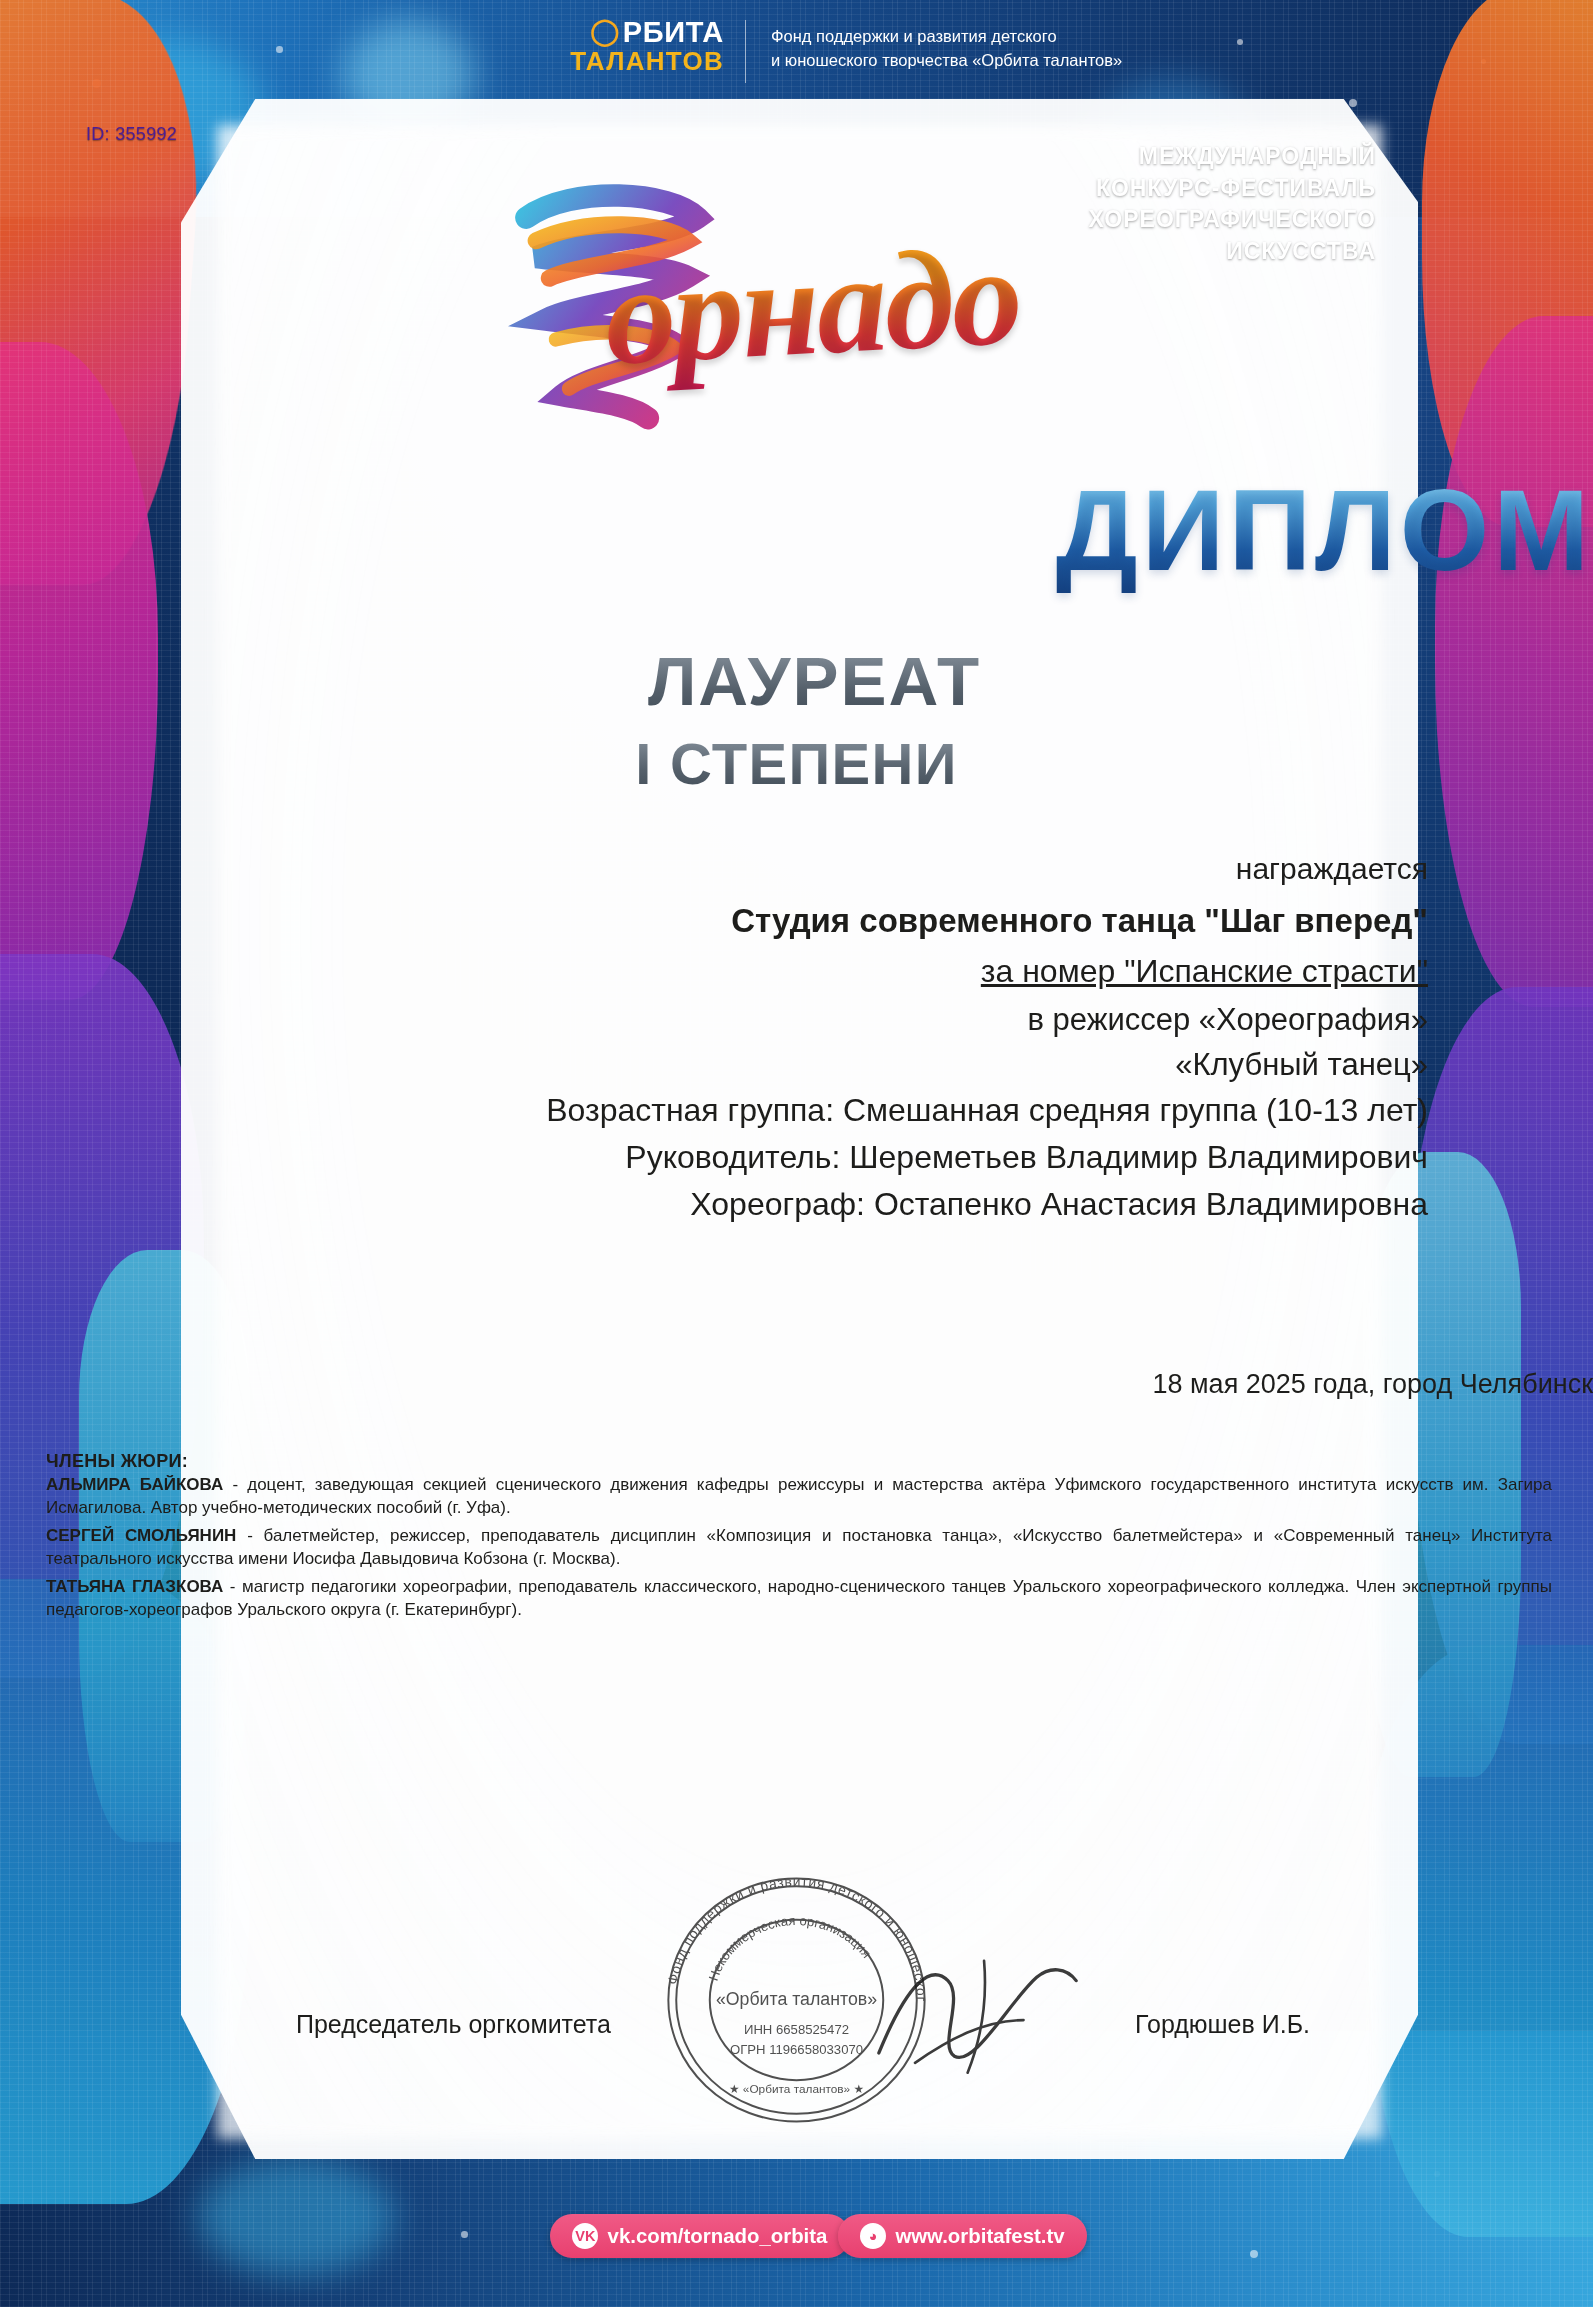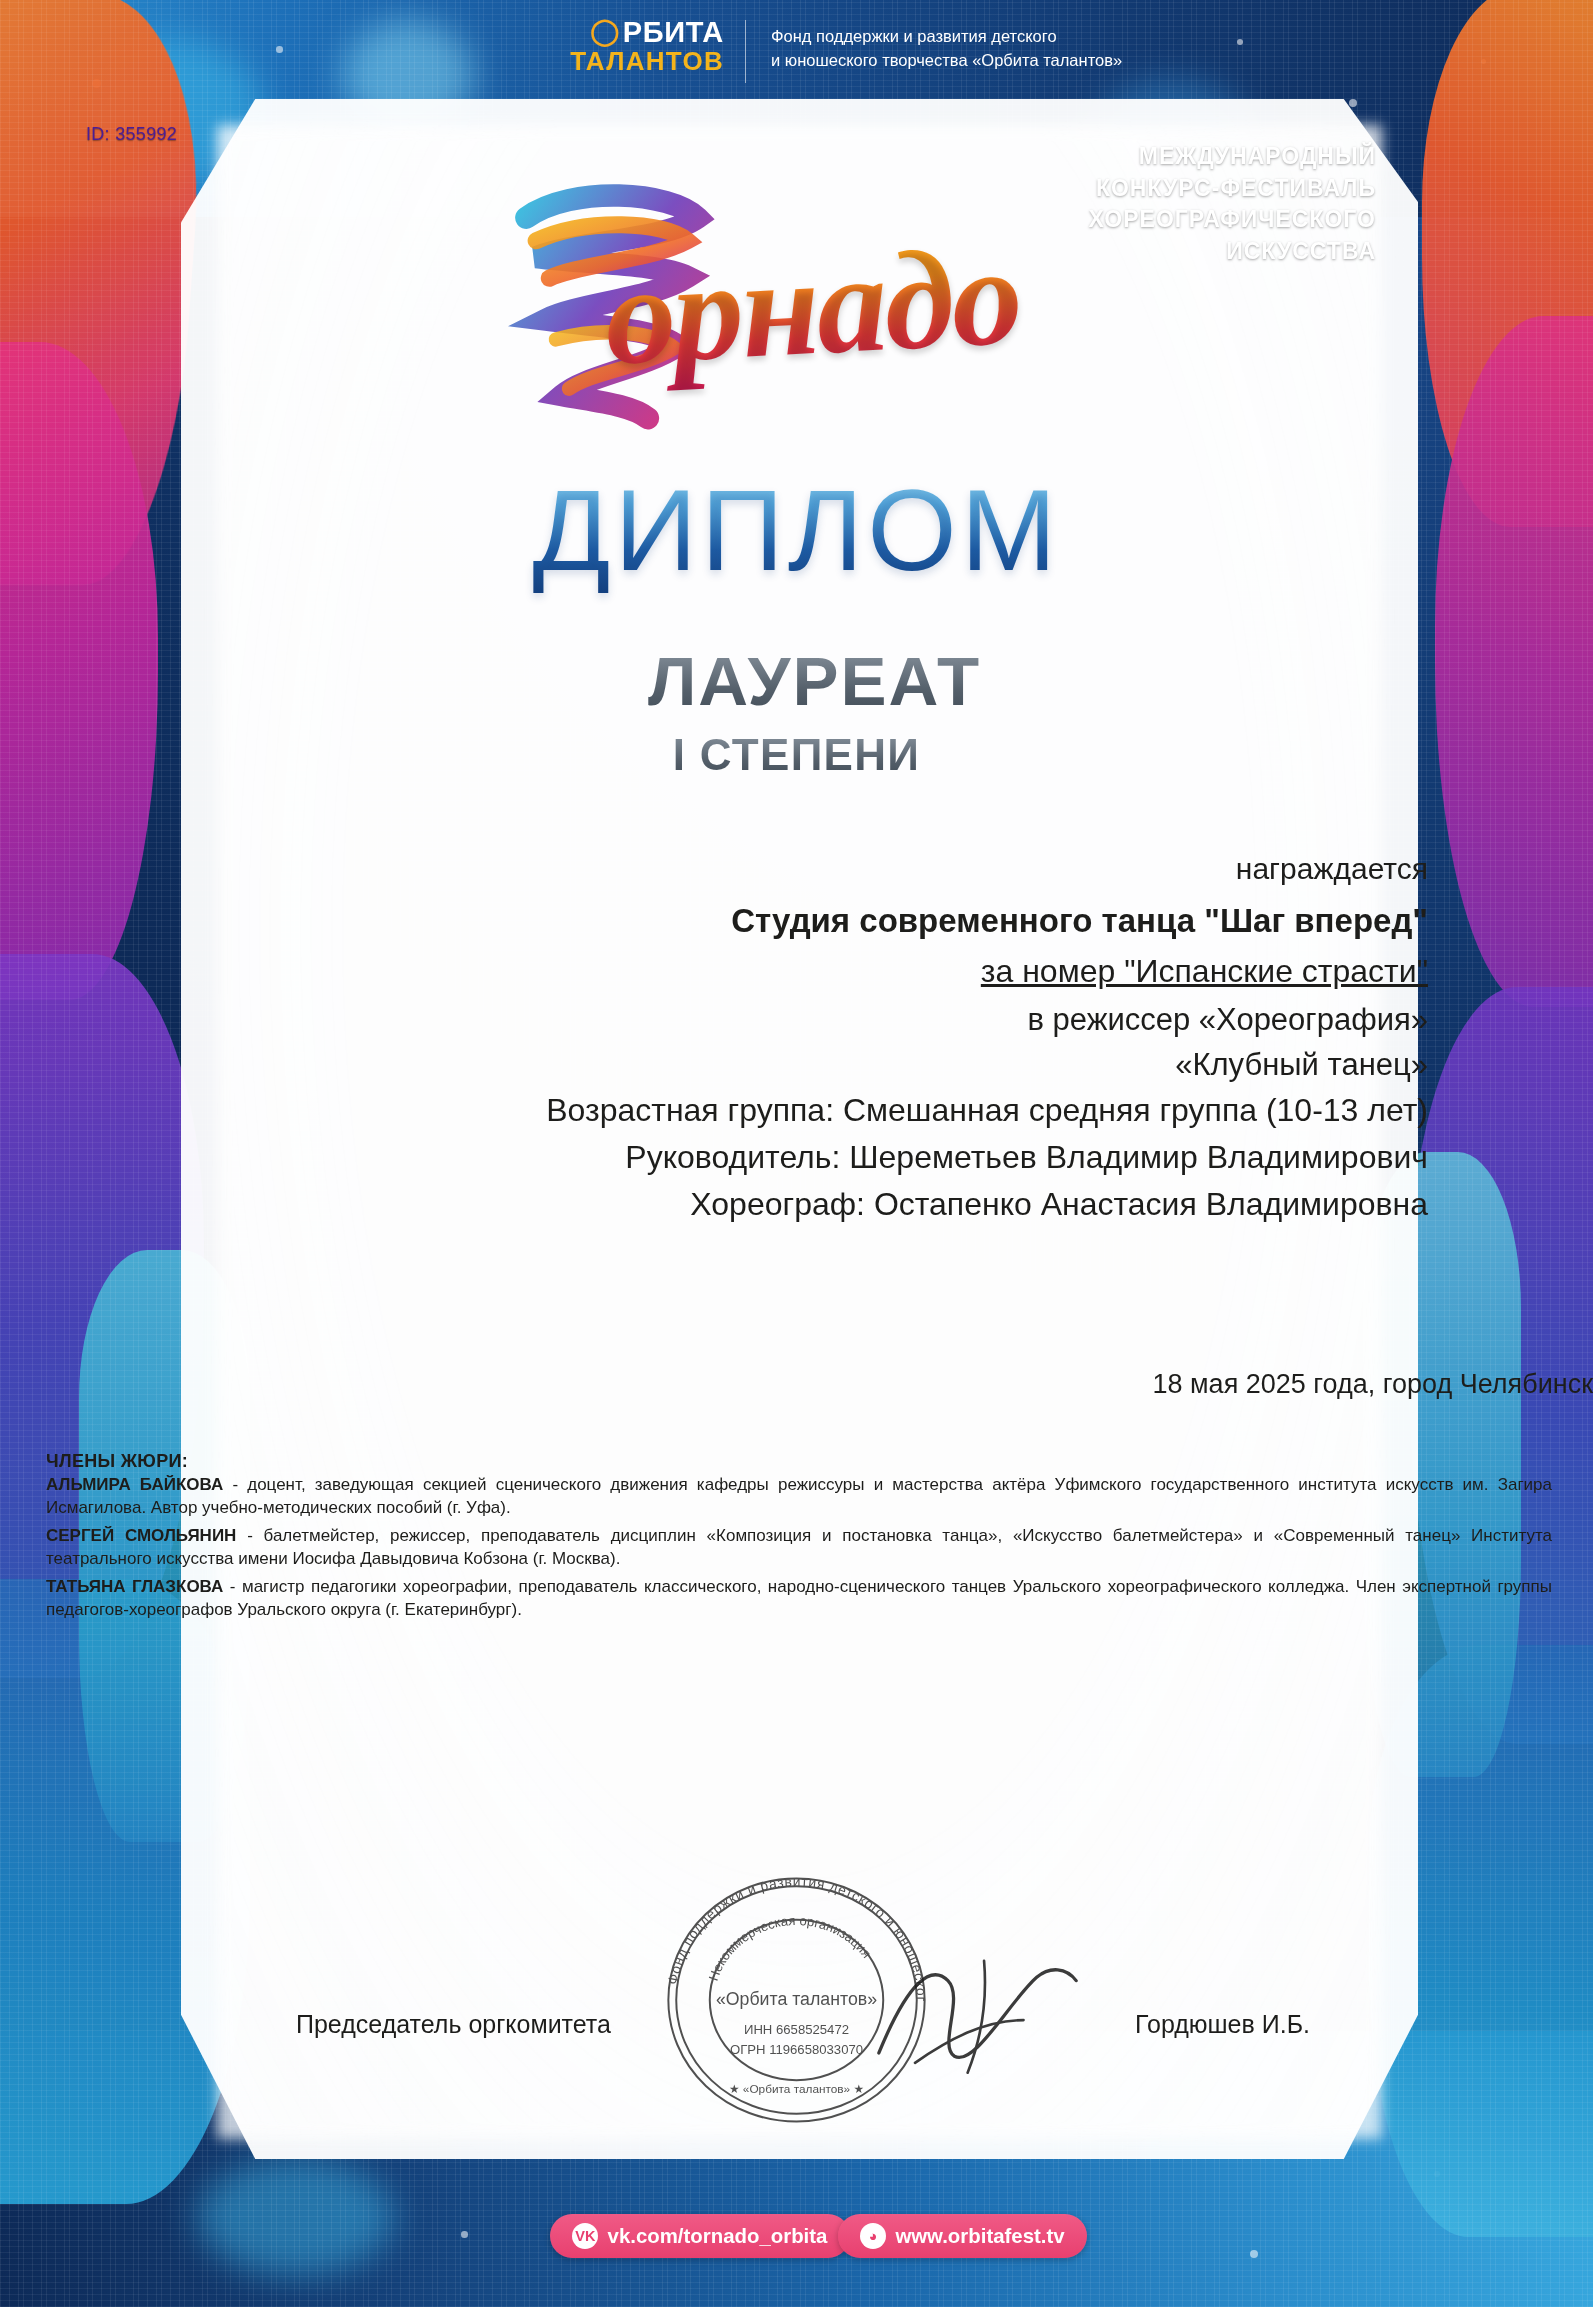--- a/index.html
+++ b/index.html
@@ -250,23 +250,23 @@
     top: 0px;
     width: 217px;
     height: 257px;
   }
 
   
   .diplom {
     position: absolute;
     left: 0; right: 0;
     top: 464px;
-    text-align: center;
+    text-align: right;
     font-size: 115px;
-    font-weight: normal;
+    font-weight: bold;
     letter-spacing: 4px;
     background: linear-gradient(180deg, #9fd7ef 0%, #56a9de 30%, #1f5fa8 65%, #133f7e 100%);
     -webkit-background-clip: text;
     background-clip: text;
     color: transparent;
     text-shadow: 0 4px 8px rgba(20,60,120,.18);
   }
 
   .laureat {
     position: absolute;
@@ -281,21 +281,21 @@
     -webkit-background-clip: text;
     background-clip: text;
     color: transparent;
     padding-left: 36px;
   }
   .degree {
     position: absolute;
     left: 0; right: 0;
     top: 730px;
     text-align: center;
-    font-size: 44px;
+    font-size: 58px;
     font-weight: bold;
     letter-spacing: 1.3px;
     background: linear-gradient(180deg, #8d98a3 0%, #55606b 60%, #3f4a55 100%);
     -webkit-background-clip: text;
     background-clip: text;
     color: transparent;
   }
 
   .award-body {
     position: absolute;

